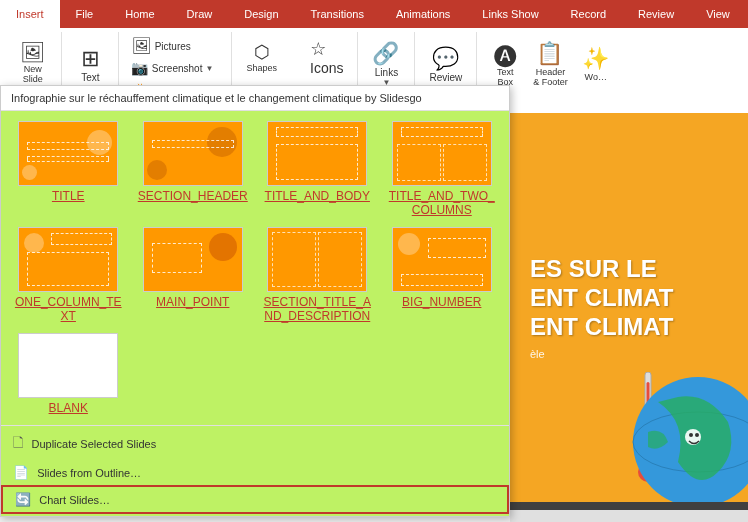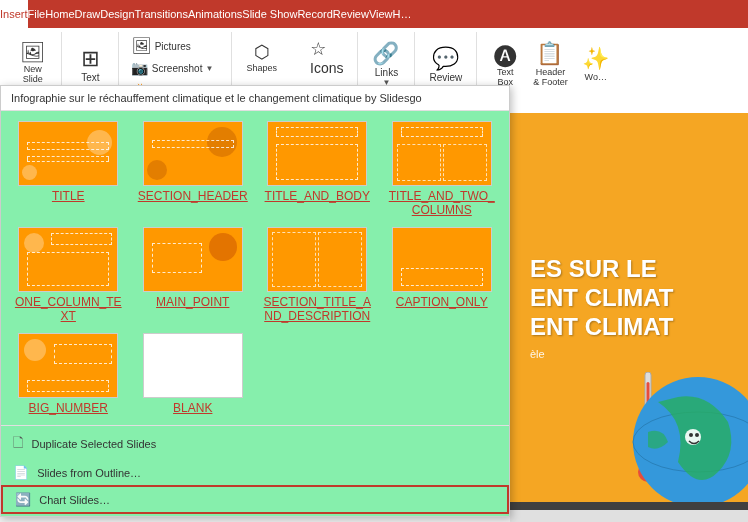--- a/index.html
+++ b/index.html
@@ -8,21 +8,21 @@
     
     .ribbon-tabs {
       background: #c0392b;
       display: flex;
       align-items: stretch;
       height: 28px;
       padding-left: 0;
     }
     .ribbon-tab {
       color: white;
-      padding: 0 0;
+      padding: 0 16px;
       display: flex;
       align-items: center;
       font-size: 11px;
       cursor: pointer;
       white-space: nowrap;
     }
     .ribbon-tab.active { background: white; color: #c0392b; }
 
     
     .ribbon-content {
@@ -123,21 +123,21 @@
       gap: 2px;
       width: 100%;
     }
 
     
     .dropdown-panel {
       position: absolute;
       top: 85px;
       left: 0;
       width: 510px;
-      background: #86efac;
+      background: #bef264;
       border: 1px solid #ccc;
       box-shadow: 2px 2px 8px rgba(0,0,0,0.25);
       z-index: 100;
     }
     .dropdown-header {
       background: white;
       padding: 6px 10px;
       font-size: 11px;
       color: #333;
       border-bottom: 1px solid #e0e0e0;
@@ -318,21 +318,21 @@
 <body>
 
 <div class="ribbon-tabs">
   <div class="ribbon-tab active">Insert</div>
   <div class="ribbon-tab">File</div>
   <div class="ribbon-tab">Home</div>
   <div class="ribbon-tab">Draw</div>
   <div class="ribbon-tab">Design</div>
   <div class="ribbon-tab">Transitions</div>
   <div class="ribbon-tab">Animations</div>
-  <div class="ribbon-tab">Slide Show</div>
+  <div class="ribbon-tab">Links Show</div>
   <div class="ribbon-tab">Record</div>
   <div class="ribbon-tab">Review</div>
   <div class="ribbon-tab">View</div>
   <div class="ribbon-tab">H…</div>
 </div>
 
 <div class="ribbon-content">
 
   <div class="ribbon-group">
     <div class="ribbon-group-items">
@@ -514,26 +514,20 @@
 
     <div class="slide-layout-item">
       <div class="layout-thumb lt-sectionDesc">
         <div class="thumb-left" style="top:4px; bottom:4px;"></div>
         <div class="thumb-right" style="top:4px; bottom:4px;"></div>
       </div>
       <span class="layout-label">SECTION_TITLE_A
 ND_DESCRIPTION</span>
     </div>
 
-    <div class="slide-layout-item">
-      <div class="layout-thumb lt-captionOnly">
-        <div style="position:absolute; bottom:5px; left:8px; right:8px; height:18px; border:1px dashed rgba(255,255,255,0.8);"></div>
-      </div>
-      <span class="layout-label">CAPTION_ONLY</span>
-    </div>
 
     <div class="slide-layout-item">
       <div class="layout-thumb lt-bigNum">
         <div class="thumb-circle" style="top:5px; left:5px; width:22px; height:22px;"></div>
         <div style="position:absolute; top:10px; left:35px; right:5px; height:20px; border:1px dashed rgba(255,255,255,0.8);"></div>
         <div style="position:absolute; bottom:5px; left:8px; right:8px; height:12px; border:1px dashed rgba(255,255,255,0.8);"></div>
       </div>
       <span class="layout-label">BIG_NUMBER</span>
     </div>
 

